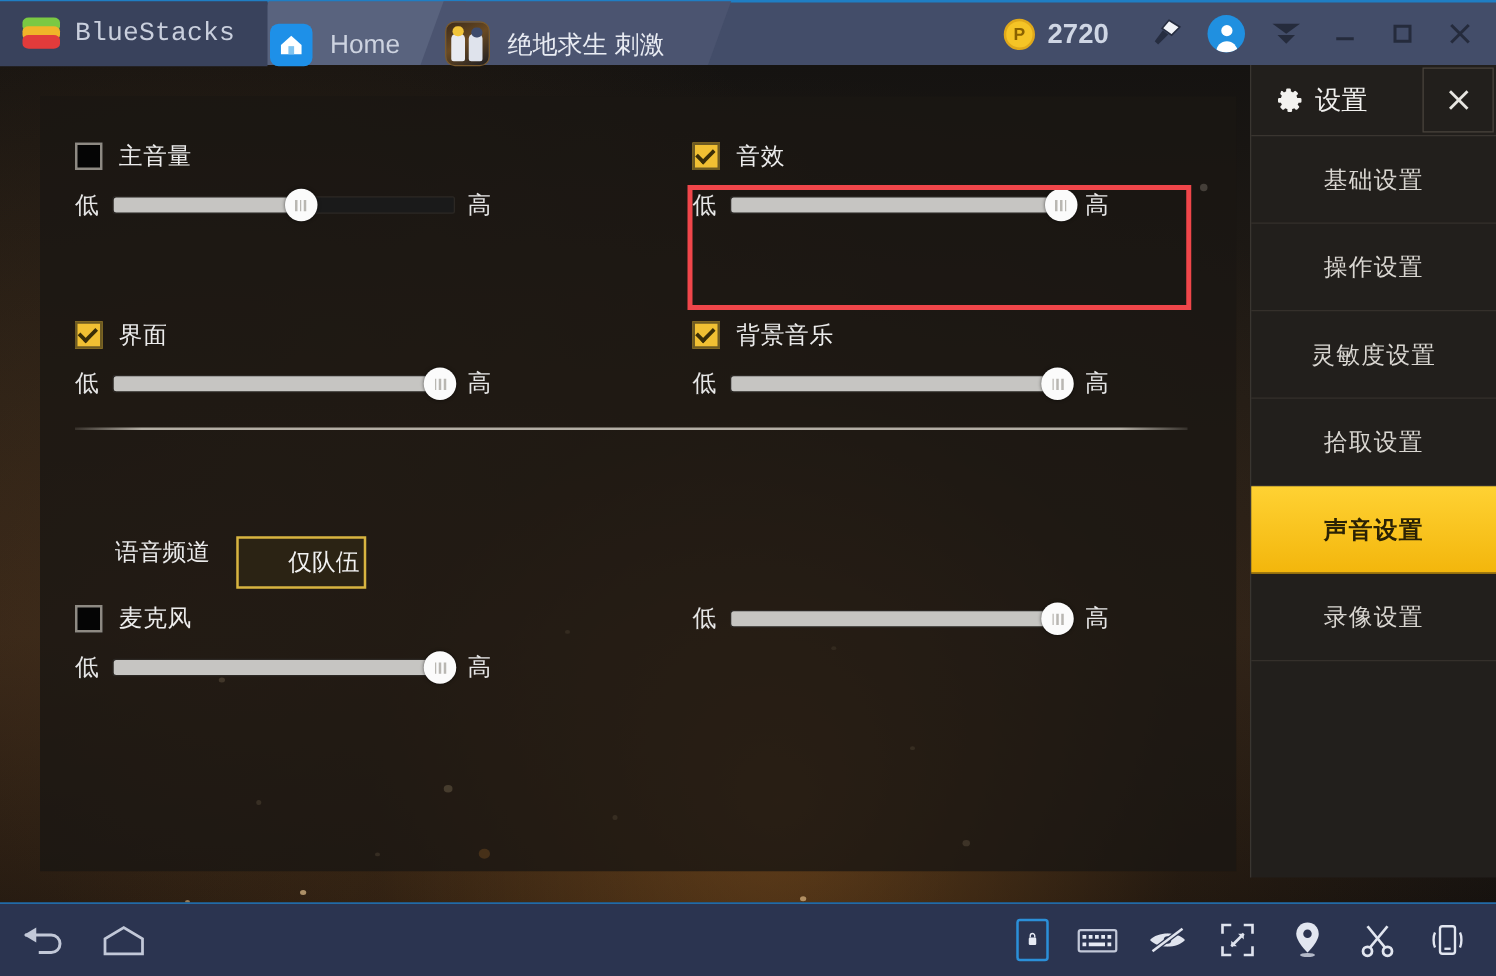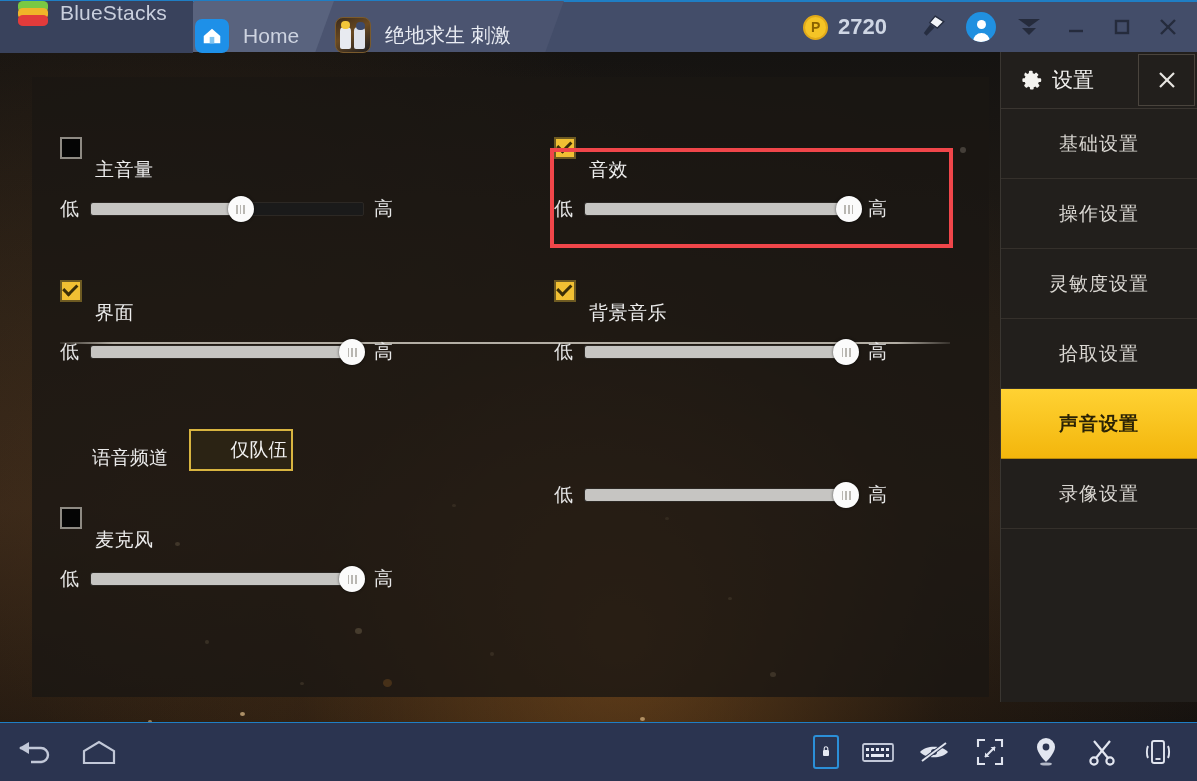--- a/index.html
+++ b/index.html
@@ -6,22 +6,22 @@
   html,body { width:1197px; height:781px; overflow:hidden; background:#2b3450; }
   body { font-family:"Liberation Sans","DejaVu Sans",sans-serif; }
 
   
   .titlebar{
     position:absolute; left:0; top:0; width:1197px; height:52px;
     background:#434d69; display:flex; align-items:center;
     border-top:2px solid #1f7ec4;
   }
   .tb-brand{
-    display:flex; height:52px; padding:0 26px 0 18px;
-    background:#3b4considered; position:relative; z-index:4;
+    display:flex; align-items:center; height:52px; padding:0 26px 0 18px;
+    background:#3b4considered; position:relative; z-index:4;font-family:Liberation Mono, monospace;
   }
   .tb-brand{ background:#39425c; }
   .brand-logo{ width:30px; height:26px; position:relative; margin-right:12px; }
   .brand-logo i{ position:absolute; left:0; width:30px; height:11px; border-radius:5px/4px; display:block;}
   .bl1{ top:0;  background:#7ac943; }
   .bl2{ top:7px; background:#f0b429; }
   .bl3{ top:14px; background:#e23b3b; }
   .brand-text{ color:#c9cfdd; font-size:21px; letter-spacing:.2px; }
 
   .tab{
@@ -107,40 +107,40 @@
   .checkbox{
     width:22px; height:22px; border:2px solid #8e8a83; margin-right:13px;
     display:flex; align-items:center; justify-content:center; flex:none;
   }
   .checkbox.off{ background:#050505; }
   .checkbox.on{ background:#f1c033; border-color:#6d5a22; }
   .checkbox.on:after{
     content:""; width:11px; height:6px; border-left:3px solid #3a2e08;
     border-bottom:3px solid #3a2e08; transform:rotate(-45deg) translate(1px,-2px);
   }
-  .ctrl-label{ color:#ececec; font-size:19px; letter-spacing:.5px;margin-top:45px; }
+  .ctrl-label{ color:#ececec; font-size:19px; letter-spacing:.5px; }
 
   .slider-row{ display:flex; align-items:center; }
   .sl-cap{ color:#e6e6e6; font-size:19px; width:30px; flex:none; }
   .sl-cap.hi{ margin-left:10px; width:auto; }
   .track{
     position:relative; height:14px; border-radius:2px;
     background:#1a1a1a; border:1px solid #2c2824; flex:none;
   }
   .fill{ position:absolute; left:0; top:0; bottom:0; background:#c6c5c2; border-radius:2px; }
   .knob{
     position:absolute; top:50%; width:26px; height:26px; border-radius:50%;
     background:#fbfbfb; transform:translate(-50%,-50%);
     box-shadow:0 0 3px rgba(0,0,0,.6);
     display:flex; align-items:center; justify-content:center; gap:2px;
   }
   .knob i{ width:1.6px; height:9px; background:#b9b7b2; display:block; }
 
   
-  .voice{ position:absolute; left:60px; top:352px; display:flex; align-items:flex-end; }
+  .voice{ position:absolute; left:60px; top:352px; display:flex; align-items:flex-start; }
   .voice-label{ color:#eaeaea; font-size:19px; margin-right:21px; }
   .seg{ display:flex; }
   .seg-btn{
     height:42px; min-width:104px; display:flex; align-items:center; justify-content:center;
     font-size:19px; color:#cfcfcf; background:#121110; border:1px solid #3a352e;
   }
   .seg-btn.active{
     background:#2b2314; border:2px solid #d8b440; color:#f2f2f2;padding-left:36px;
   }
 

